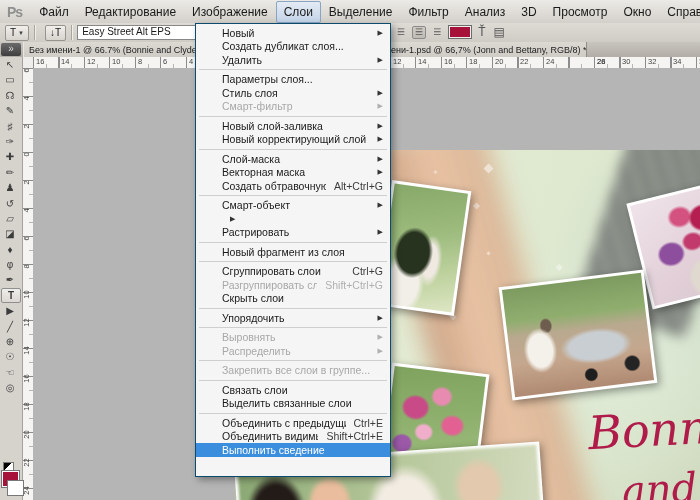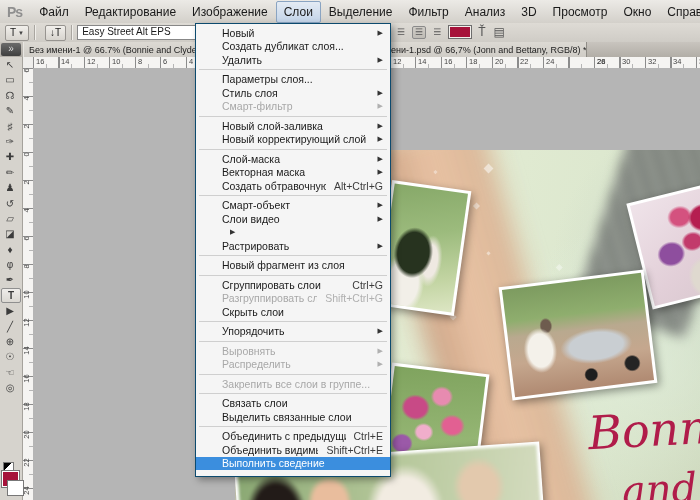--- a/index.html
+++ b/index.html
@@ -374,24 +374,20 @@
         <div class="menu-row">
           <span class="mi-label">Создать обтравочную маску</span>
           <span class="mi-shortcut">Alt+Ctrl+G</span>
         </div>
         <div class="menu-sep"></div>
         <div class="menu-row">
           <span class="mi-label">Смарт-объект</span>
           <span class="mi-arrow">▶</span>
         </div>
         <div class="menu-row">
-          <span class="mi-label">Слои видео</span>
-          <span class="mi-arrow">▶</span>
-        </div>
-        <div class="menu-row">
           <span class="mi-arrow">▶</span>
         </div>
         <div class="menu-row">
           <span class="mi-label">Растрировать</span>
           <span class="mi-arrow">▶</span>
         </div>
         <div class="menu-sep"></div>
         <div class="menu-row">
           <span class="mi-label">Новый фрагмент из слоя</span>
         </div>

